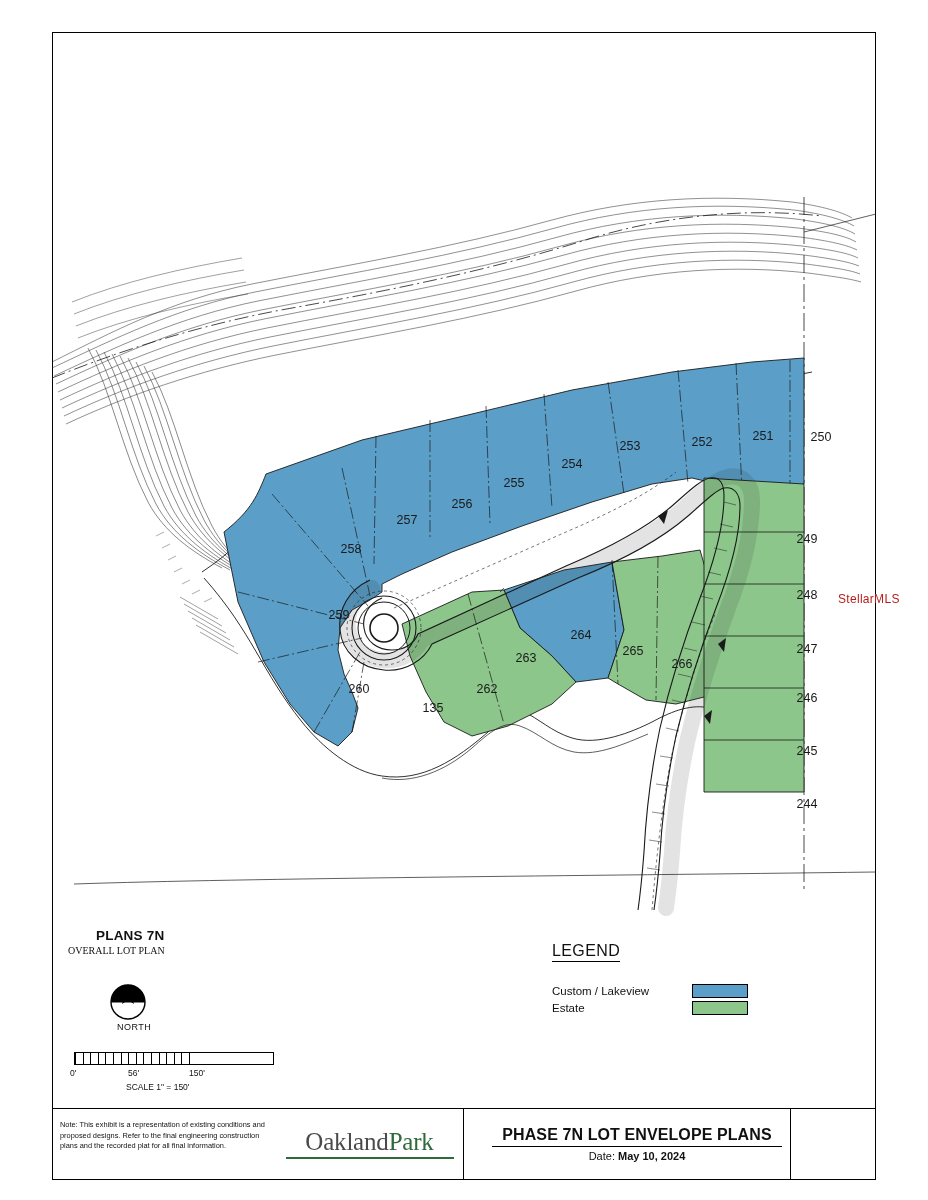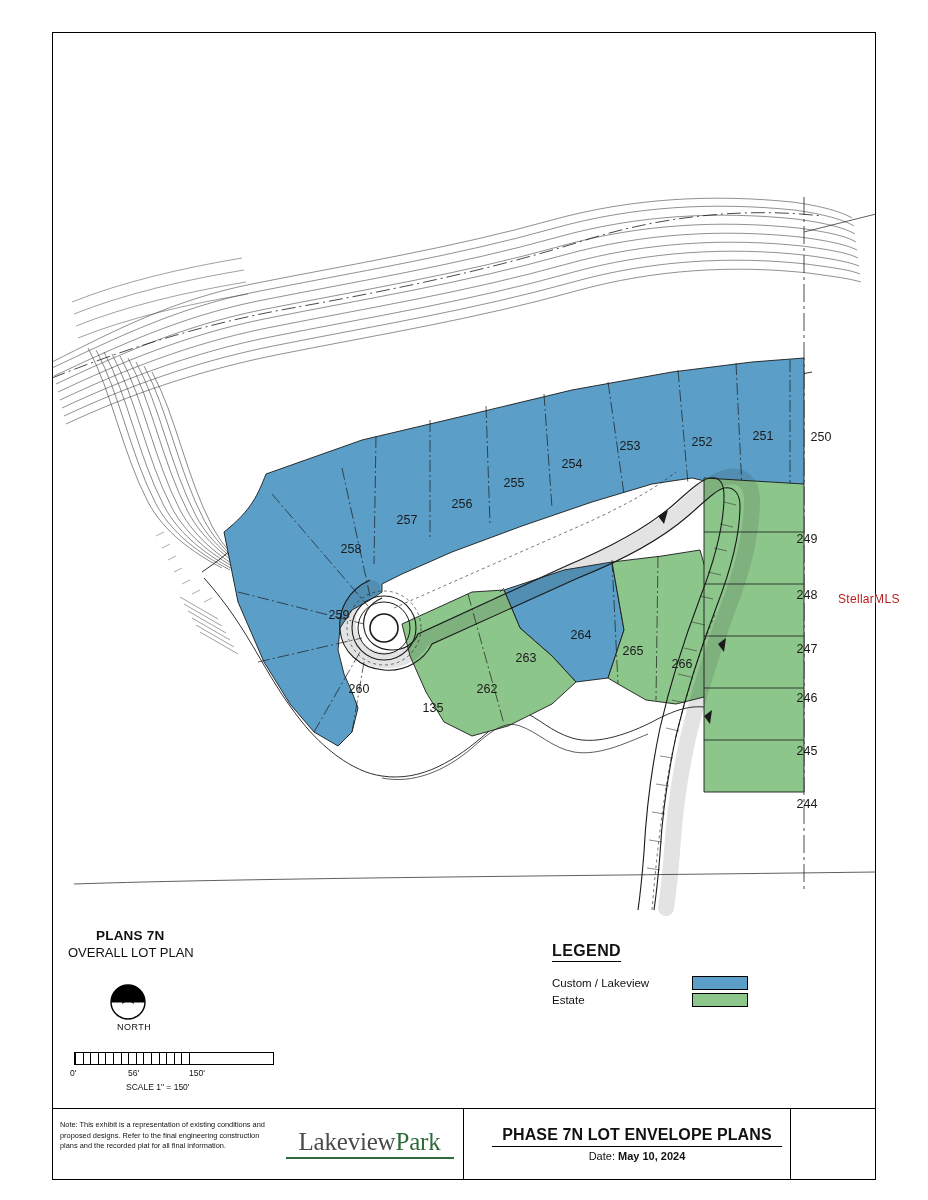--- a/index.html
+++ b/index.html
@@ -50,21 +50,22 @@
     left: 96px;
     top: 928px;
     font-size: 13.5px;
     font-weight: bold;
     letter-spacing: 0.2px;
   }
   .phase-sub {
     position: absolute;
     left: 68px;
     top: 945px;
-    font-size: 13px;
+    font-size: 10px;
+    font-family: Liberation Serif, serif;
   }
   .north-label {
     position: absolute;
     left: 117px;
     top: 1022px;
     font-size: 9px;
     letter-spacing: 0.5px;
   }
   .scale-wrap {
     position: absolute;
@@ -105,26 +106,26 @@
     font-size: 8.5px;
   }
   
   .legend {
     position: absolute;
     left: 552px;
     top: 942px;
   }
   .legend-title {
     font-size: 16px;
-    font-weight: bold;
+    font-weight: normal;
     letter-spacing: 0.4px;
     border-bottom: 1.5px solid #000;
     display: inline-block;
     padding-bottom: 1px;
-    margin-bottom: 12px;
+    margin-bottom: 20px;
   }
   .legend-row {
     display: flex;
     align-items: center;
     height: 17px;
     font-size: 11.5px;
   }
   .legend-label { width: 140px; }
   .legend-swatch {
     width: 54px;
@@ -480,21 +481,21 @@
     </div>
   </div>
 
   <div class="bottombar"></div>
   <div class="bb-div1"></div>
   <div class="bb-div2"></div>
 
   <div class="note">Note: This exhibit is a representation of existing conditions and proposed designs. Refer to the final engineering construction plans and the recorded plat for all final information.</div>
 
   <div class="logo">
-    <div class="logo-main"><span class="oak">Lakeview</span><span class="park">Park</span></div>
+    <div class="logo-main"><span class="oak">Oakland</span><span class="park">Park</span></div>
     <div class="logo-underline"></div>
   </div>
 
   <div class="sheet-title">PHASE 7N LOT ENVELOPE PLANS</div>
   <div class="sheet-date">
     <span>Date:</span>
     <b>May 10, 2024</b>
   </div>
 
 </div>

